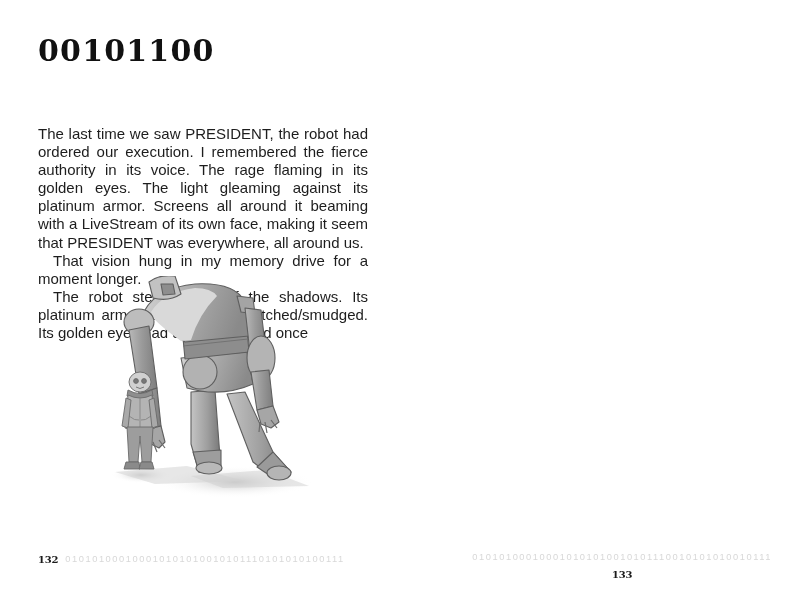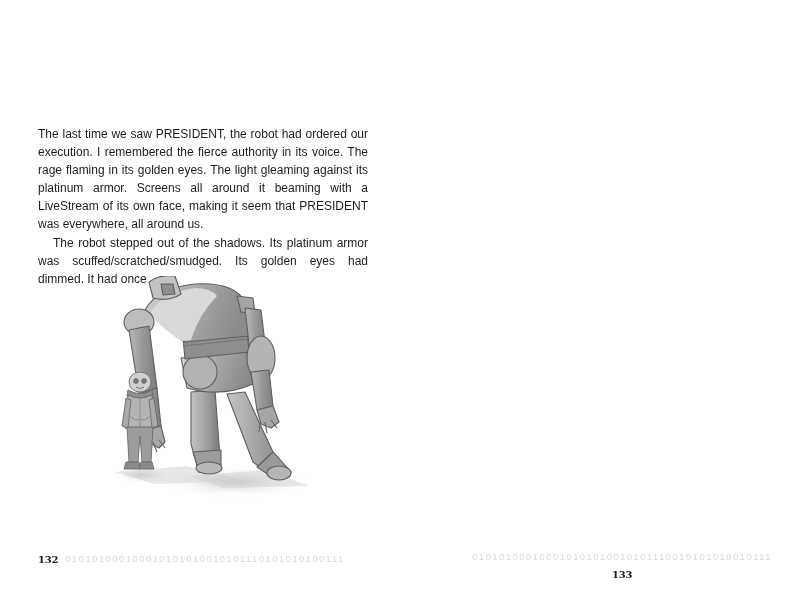--- a/index.html
+++ b/index.html
@@ -43,21 +43,21 @@
     letter-spacing: 1.2px;
     color: #111111;
     line-height: 1;
   }
 
   
   .col {
     position: absolute;
     width: 330px;
     font-family: "Liberation Sans", sans-serif;
-    font-size: 12px;
+    font-size: 15px;
     line-height: 18.1px;
     text-align: justify;
     text-justify: inter-word;
     color: #1d1d1d;
     -webkit-font-smoothing: antialiased;
   }
   .col-left  { left: 38px; top: 125px; }
 
   .col p {
     margin: 0;
@@ -104,23 +104,25 @@
     text-align: right;
   }
 </style>
 </head>
 <body>
 
 <div class="spread">
 
   <div class="page page-left">
 
+    <div class="chapter-title">00101100</div>
 
     <div class="col col-left">
         <p class="noindent"><span>The last time we saw PRESIDENT, the robot had ordered our execution. I remembered the fierce authority in its voice. The rage flaming in its golden eyes. The light gleaming against its platinum armor. Screens all around it beaming with a LiveStream of its own face, making it seem that PRESIDENT was everywhere, all around us.</span></p>
+        <p><span>That vision hung in my memory drive for a moment longer.</span></p>
         <p><span>The robot stepped out of the shadows. Its platinum armor was scuffed/scratched/smudged. Its golden eyes had dimmed. It had once</span></p>
       </div>
 
     <div class="illustration">
       <svg viewBox="0 0 230 232" xmlns="http://www.w3.org/2000/svg">
         <defs>
           <linearGradient id="gLimb" x1="0" y1="0" x2="1" y2="0">
             <stop offset="0%" stop-color="#b9b9b9"></stop>
             <stop offset="45%" stop-color="#9b9b9b"></stop>
             <stop offset="100%" stop-color="#7d7d7d"></stop>

